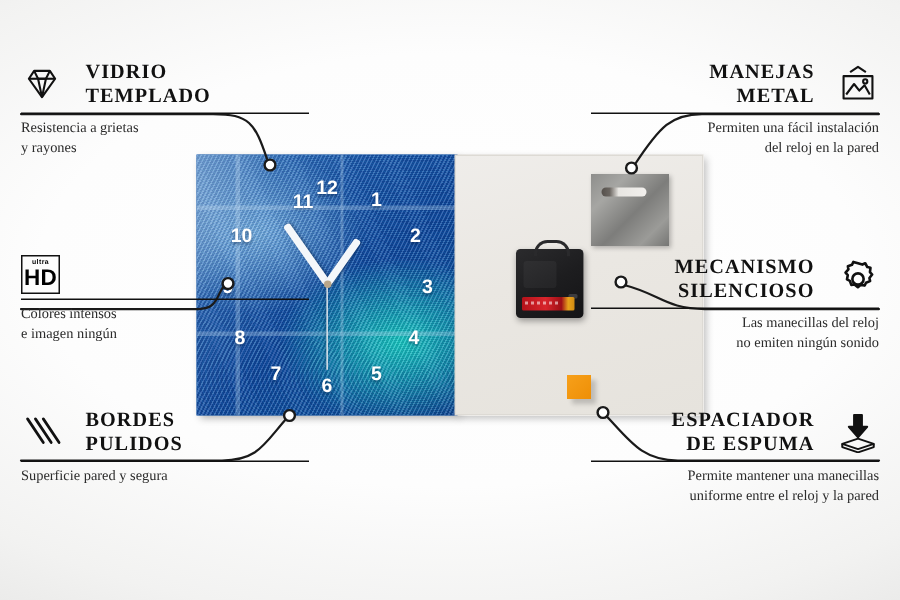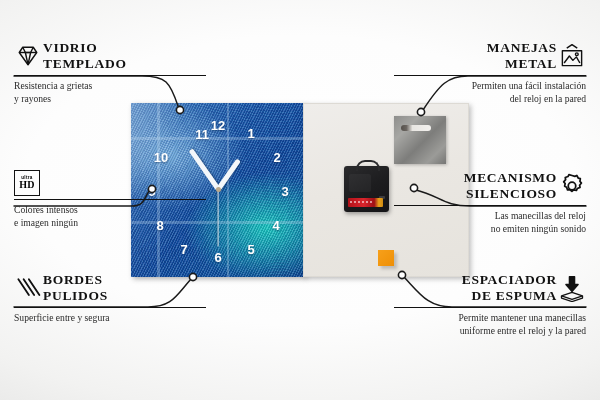--- a/index.html
+++ b/index.html
@@ -95,21 +95,21 @@
     position:absolute;left:74px;top:146px;width:16px;height:16px;
     background:linear-gradient(135deg,#f7a01a 0%, #ee8f06 100%);
     box-shadow:3px 3px 3px rgba(0,0,0,.18);
   }
   
   #wires{position:absolute;left:0;top:0;width:600px;height:400px;pointer-events:none;}
   
   .callout{position:absolute;width:215px;}
   .callout.left{text-align:left;}
   .callout.right{text-align:right;}
-  .co-head{display:flex;align-items:center;gap:1px;}
+  .co-head{display:flex;align-items:center;gap:15px;}
   .callout.right .co-head{flex-direction:row-reverse;}
   .co-title{
     font-family:"Liberation Serif", serif;font-weight:700;font-size:13.5px;line-height:1.18;
     letter-spacing:.7px;color:#111;text-transform:uppercase;
   }
   .co-rule{height:1.4px;background:#111;margin:3px 0 4px 0;}
   .co-sub{
     font-family:"Liberation Serif", serif;font-size:9.6px;line-height:1.3;color:#2b2b2b;
   }
   .co-icon{flex:0 0 auto;width:28px;height:28px;display:block;}
@@ -123,21 +123,21 @@
   #c-impresion .co-rule{width:192px;}
   #c-bordes .co-rule{width:192px;}
   #c-manejas .co-rule{width:192px;margin-left:23px;}
   #c-mecanismo .co-rule{width:192px;margin-left:23px;}
   #c-espaciador .co-rule{width:192px;margin-left:23px;}
   .hd-box{
     width:26px;height:26px;border:1.6px solid #111;box-sizing:border-box;
     display:flex;flex-direction:column;align-items:center;justify-content:center;line-height:1;
   }
   .hd-box .u{font-family:"Liberation Sans", sans-serif;font-size:4.6px;font-weight:700;letter-spacing:.3px;}
-  .hd-box .h{font-family:Liberation Serif, serif;font-size:10px;font-weight:700;letter-spacing:.2px;}
+  .hd-box .h{font-family:Liberation Sans, sans-serif;font-size:15px;font-weight:700;letter-spacing:.2px;}
 </style>
 </head>
 <body>
 
 <div id="stage">
 
   <div id="product">
 
     <div class="panel" id="clock-front">
       <div class="waves"></div>
@@ -249,21 +249,21 @@
             <path d="M11,6 L23,24"></path>
             <path d="M17,6 L29,24"></path>
         </g>
       </svg>
       <div>
         <div class="co-title">BORDES</div>
         <div class="co-title">PULIDOS</div>
       </div>
     </div>
     <div class="co-rule"></div>
-    <div class="co-sub">Superficie entre y segura</div>
+    <div class="co-sub">Superficie pared y segura</div>
   </div>
 
   <div class="callout right" id="c-manejas">
     <div class="co-head">
       <svg class="co-icon" viewBox="0 0 32 32">
         <g fill="none" stroke="#111" stroke-width="1.6" stroke-linejoin="round">
           <path d="M10,7 L16,3 L22,7"></path>
           <rect x="5" y="10" width="22" height="17"></rect>
           <path d="M7,24 L13,16 L17,21 L21,17 L25,24"></path>
           <circle cx="21.5" cy="14" r="1.6"></circle>

